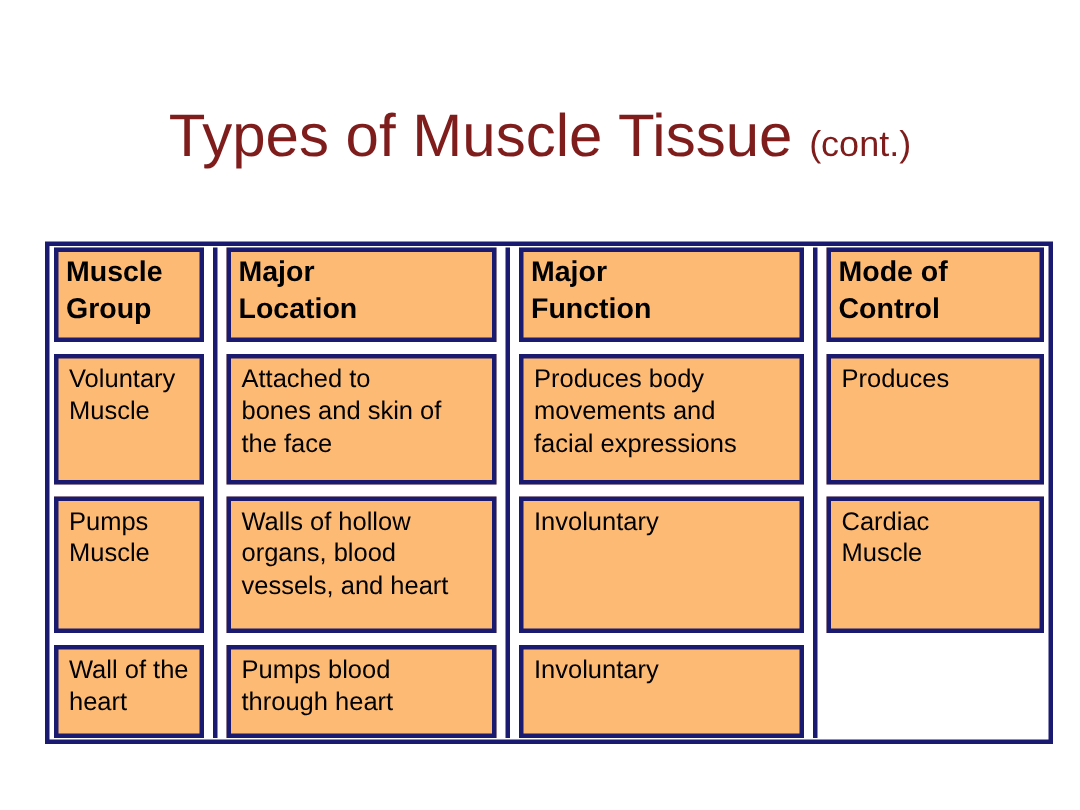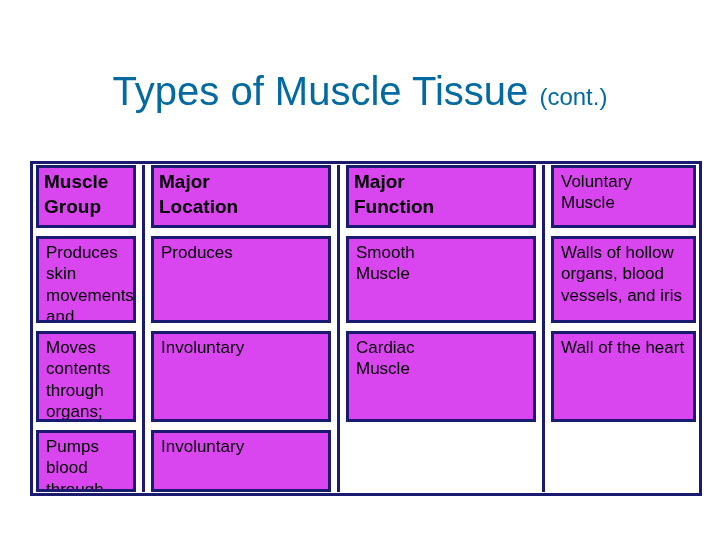--- a/index.html
+++ b/index.html
@@ -17,21 +17,21 @@
     color: #000000;
   }
   .slide-title {
     position: absolute;
     top: 68px;
     left: 0;
     width: 720px;
     text-align: center;
     font-size: 40px;
     line-height: 1.15;
-    color: #0369a1;
+    color: #7f1d1d;
     white-space: nowrap;
   }
   .slide-title .title-suffix {
     font-size: 24px;
   }
   .muscle-table {
     position: absolute;
     left: 30px;
     top: 161px;
     width: 672px;
@@ -42,21 +42,21 @@
     display: grid;
     grid-template-columns: 100px 180px 190px 1fr;
     grid-template-rows: 63px 87px 91px 1fr;
     column-gap: 15px;
     row-gap: 8px;
     background: #ffffff;
   }
   .cell {
     box-sizing: border-box;
     border: 3px solid #1a1a70;
-    background: #d946ef;
+    background: #fdba74;
     padding: 3px 4px 2px 7px;
     font-size: 17px;
     line-height: 1.25;
     white-space: pre-line;
     overflow: hidden;
   }
   .cell.header {
     font-weight: bold;
     font-size: 19px;
     line-height: 1.3;
@@ -81,36 +81,38 @@
   <div class="slide-title"><span>Types of Muscle Tissue</span> <span class="title-suffix">(cont.)</span></div>
 
   <div class="muscle-table">
 
     <div class="cell header">Muscle
 Group</div>
     <div class="cell header">Major
 Location</div>
     <div class="cell header">Major
 Function</div>
+    <div class="cell header">Mode of
+Control</div>
 
     <div class="cell">Voluntary
 Muscle</div>
-    <div class="cell">Produces skin
+    <div class="cell">Attached to
+bones and skin of
+the face</div>
+    <div class="cell">Produces body
 movements and
 facial expressions</div>
     <div class="cell">Produces</div>
 
-    <div class="cell">Smooth
+    <div class="cell">Pumps
 Muscle</div>
     <div class="cell">Walls of hollow
 organs, blood
-vessels, and iris</div>
-    <div class="cell">Moves contents
-through organs;
-vasoconstriction</div>
+vessels, and heart</div>
     <div class="cell">Involuntary</div>
 
     <div class="cell">Cardiac
 Muscle</div>
     <div class="cell">Wall of the heart</div>
     <div class="cell">Pumps blood
 through heart</div>
     <div class="cell">Involuntary</div>
 
     <div class="gap-line g1"></div>

